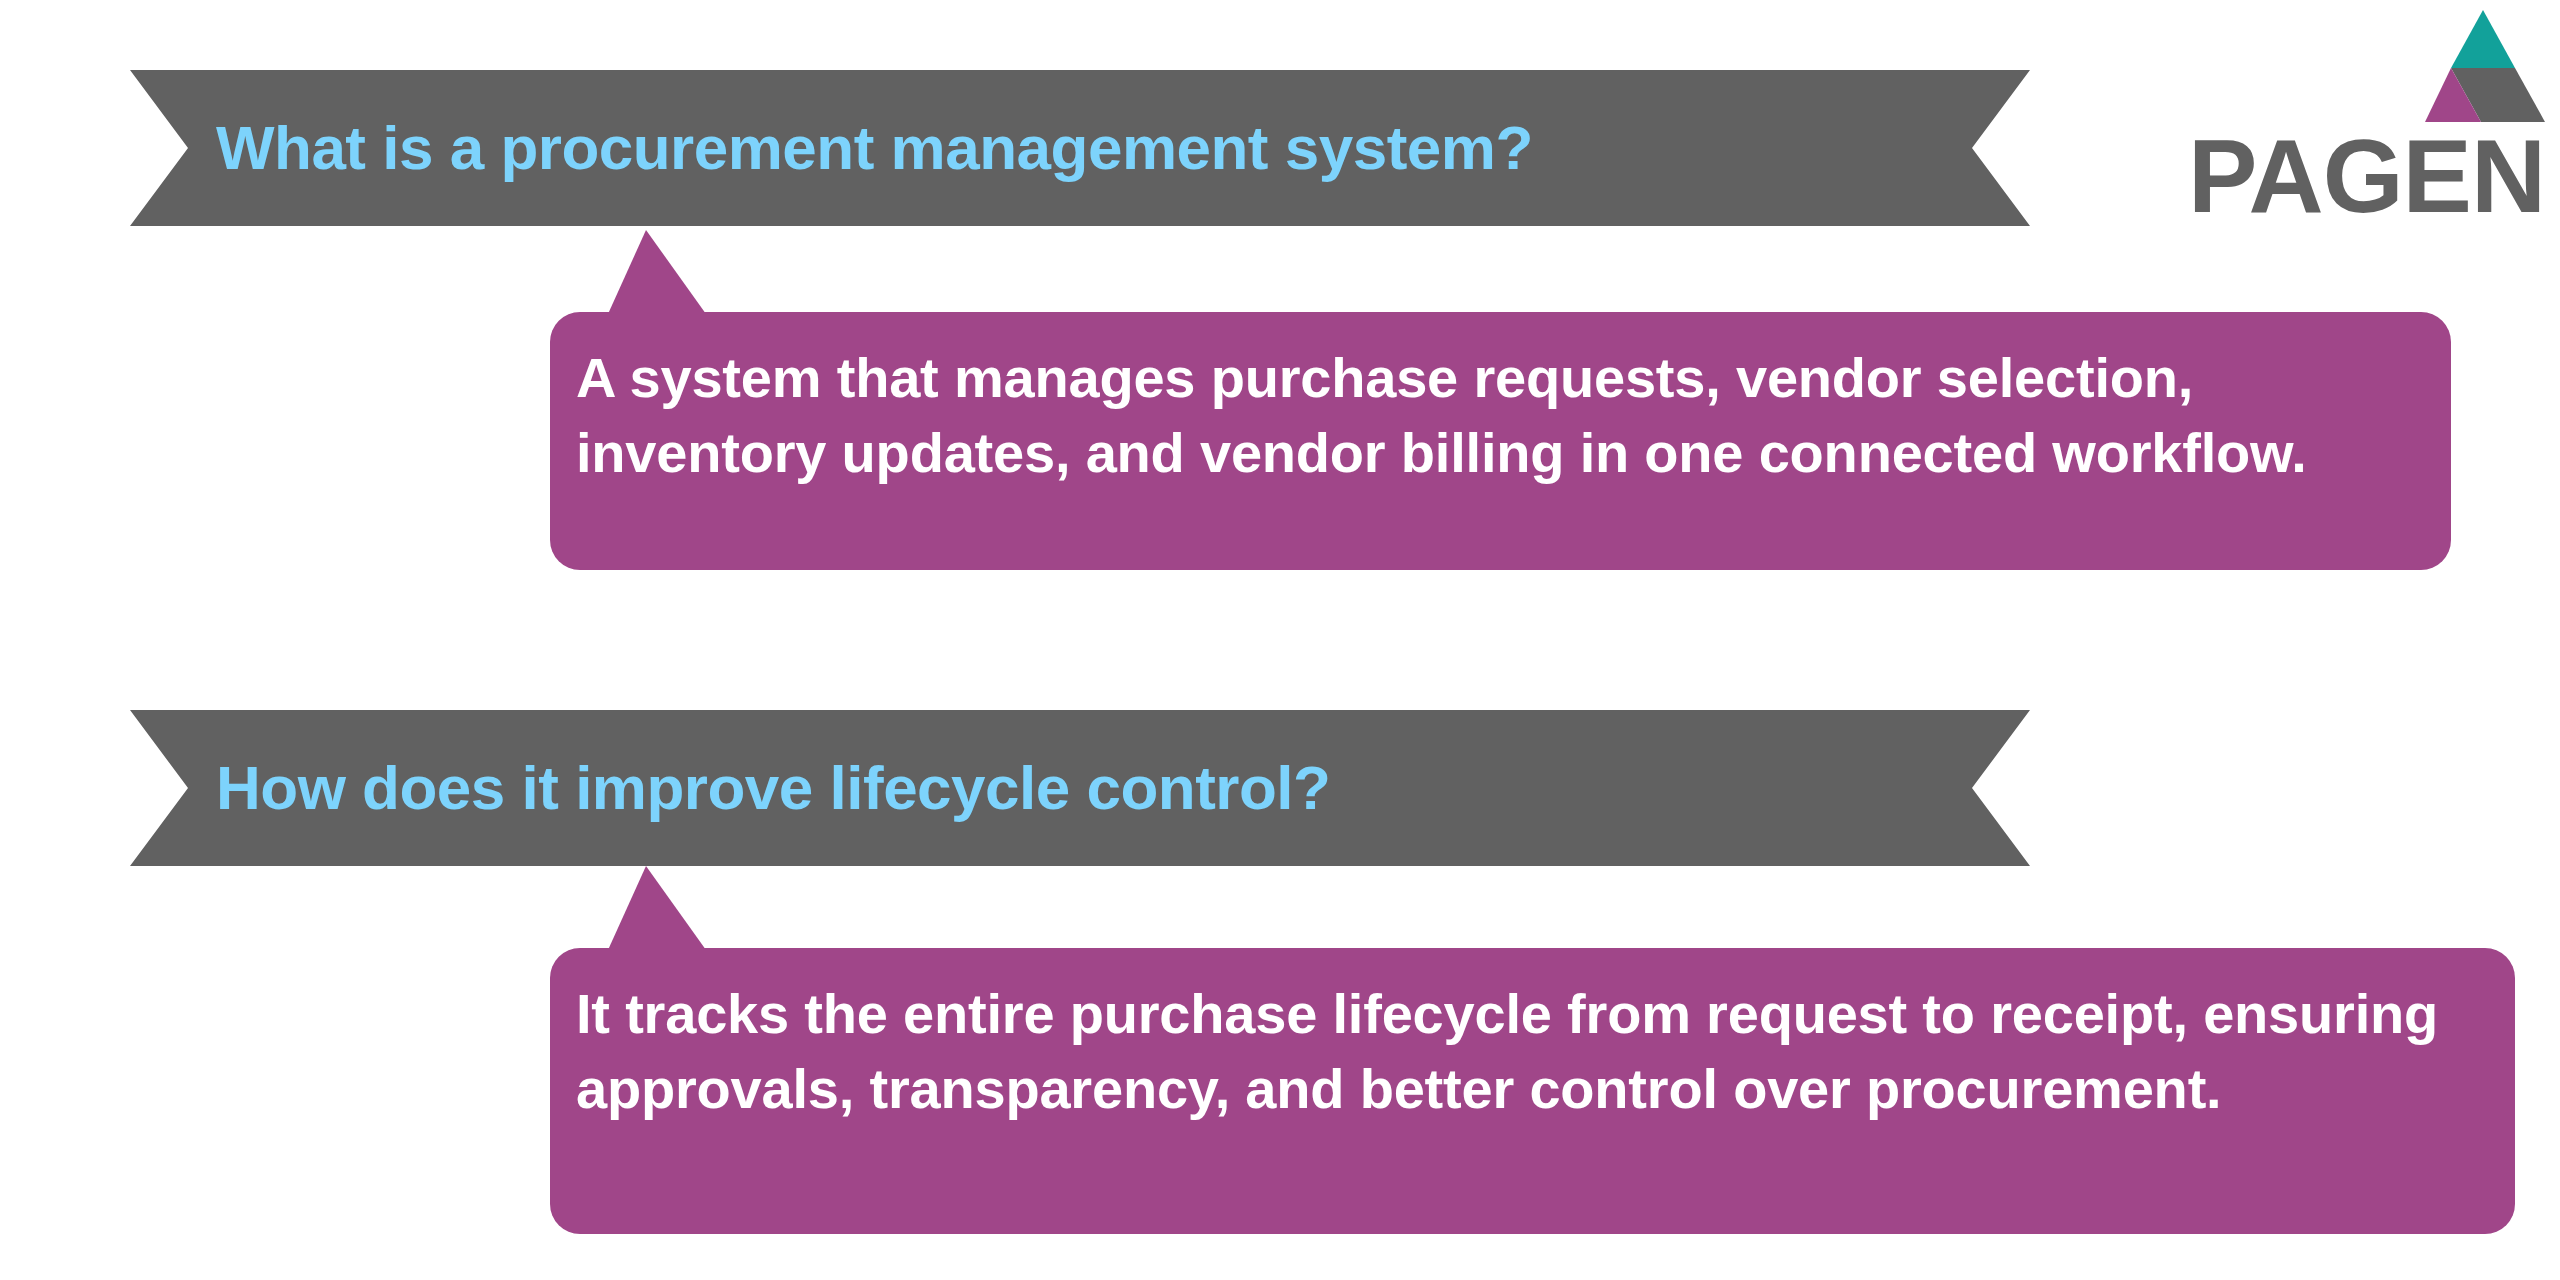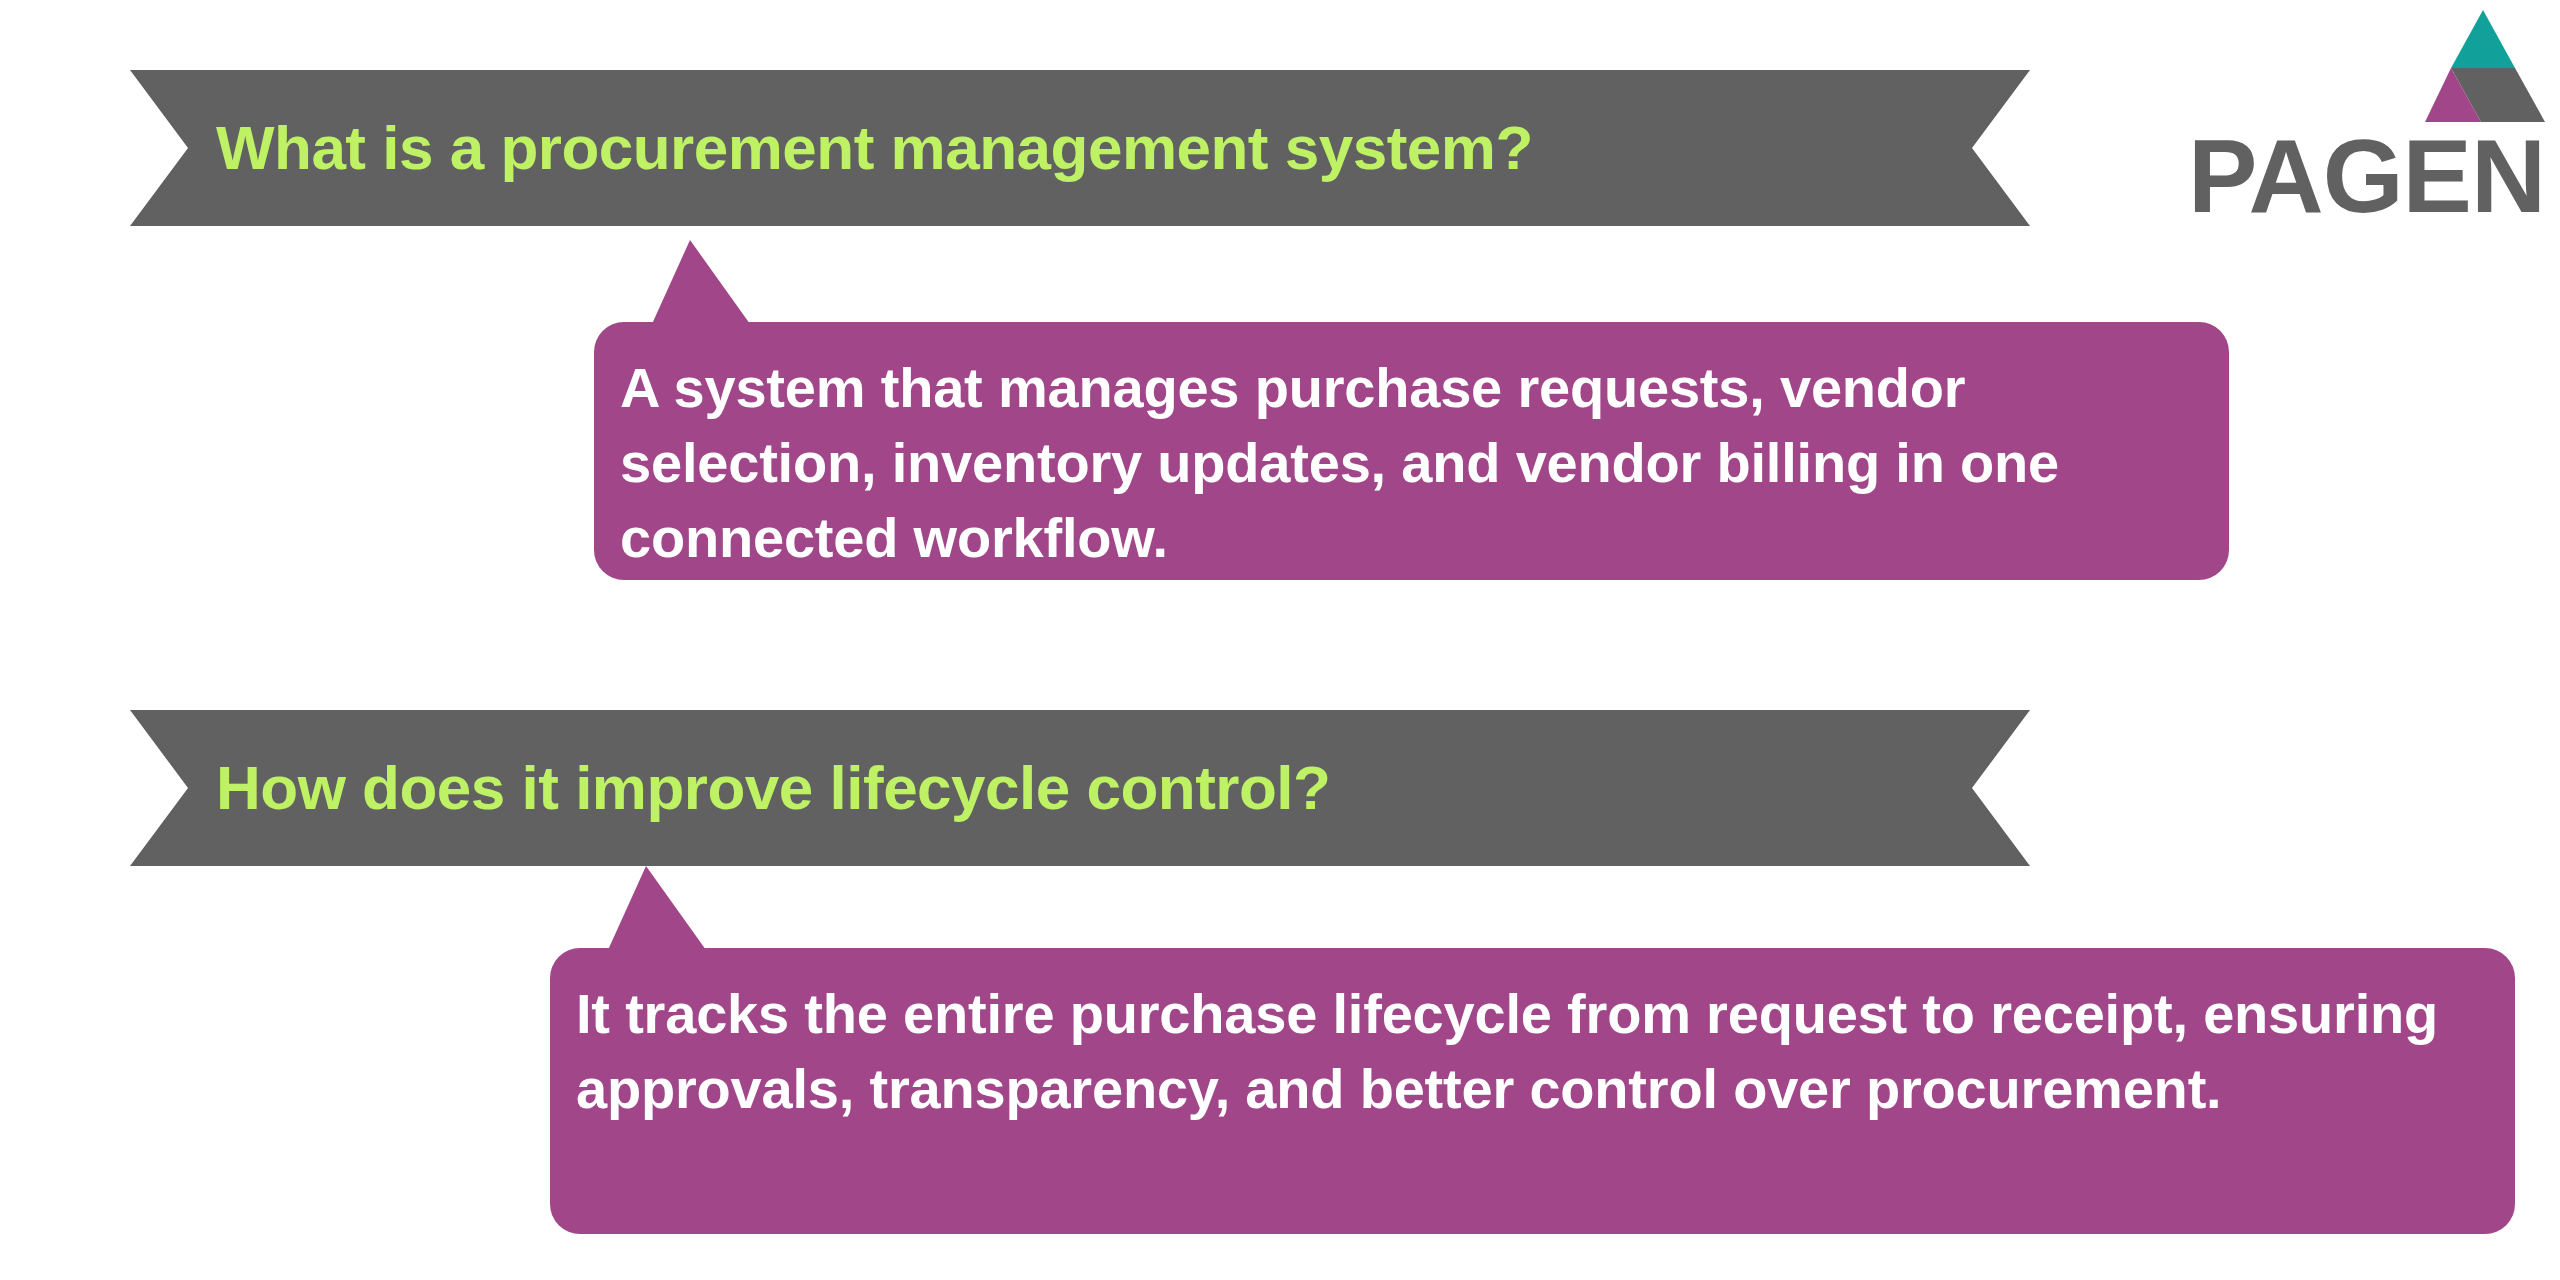--- a/index.html
+++ b/index.html
@@ -62,21 +62,21 @@
     clip-path: polygon(
       0px   0px,
       100%  0px,
       calc(100% - 58px) 50%,
       100%  100%,
       0px   100%,
       58px  50%
     );
   }
   .ribbon-text {
-    color: #bef264;
+    color: #7dd3fc;
     font-family: "Liberation Sans", sans-serif;
     font-weight: bold;
     font-size: 62px;
     line-height: 1.05;
     letter-spacing: -0.5px;
     padding-left: 86px;
     white-space: nowrap;
   }
 
   
@@ -104,21 +104,21 @@
     font-size: 56px;
     line-height: 1.34;
     letter-spacing: -0.2px;
     padding: 28px 44px 0 26px;
   }
 
   
   #ribbon-1 { left: 130px; top: 70px;  width: 1900px; }
   #ribbon-2 { left: 130px; top: 710px; width: 1900px; }
 
-  #bubble-1 { left: 550px; top: 322px; width: 1635px; height: 258px; margin-left: 44px; }
+  #bubble-1 { left: 550px; top: 312px; width: 1901px; height: 258px; }
   #bubble-2 { left: 550px; top: 948px; width: 1965px; height: 286px; }
 </style>
 </head>
 <body>
 
 <div class="canvas">
 
   <div class="logo">
     <svg class="logo-mark" viewBox="0 0 120 118">
       <polygon points="58,4 90,62 26,62" fill="#12a19a"></polygon>

